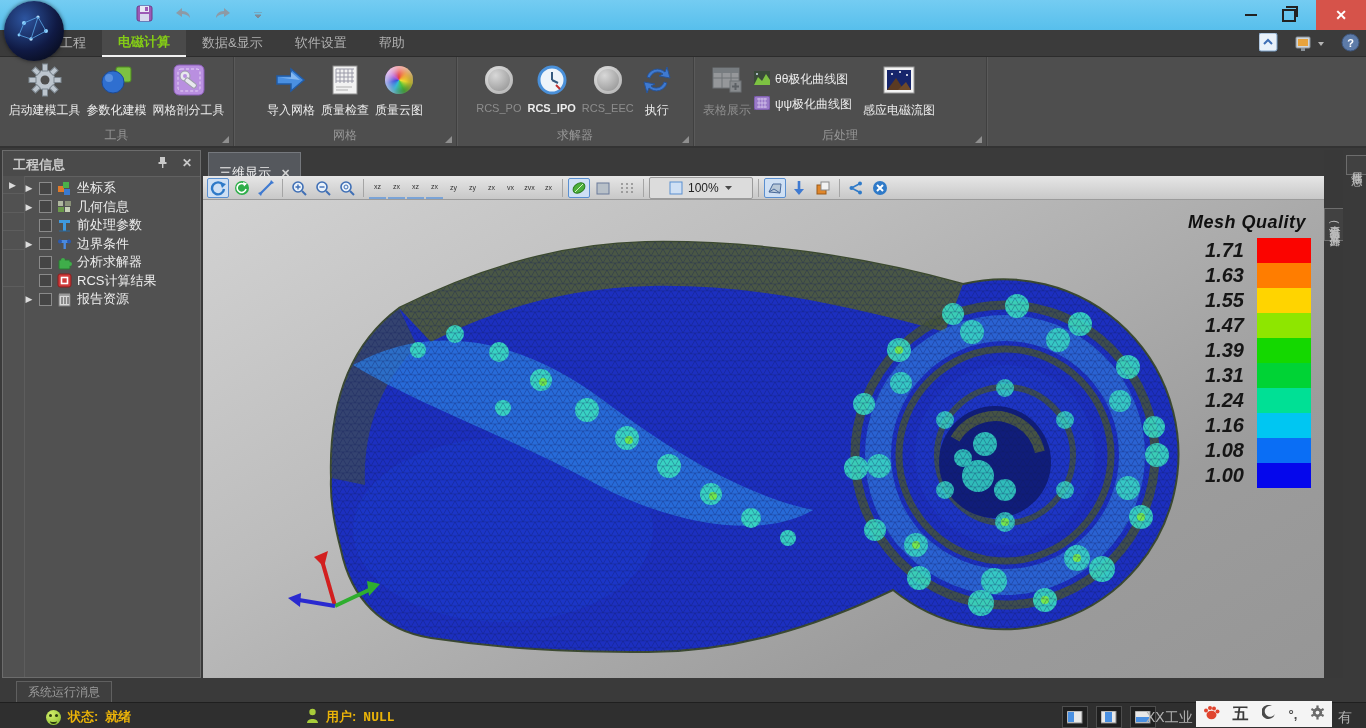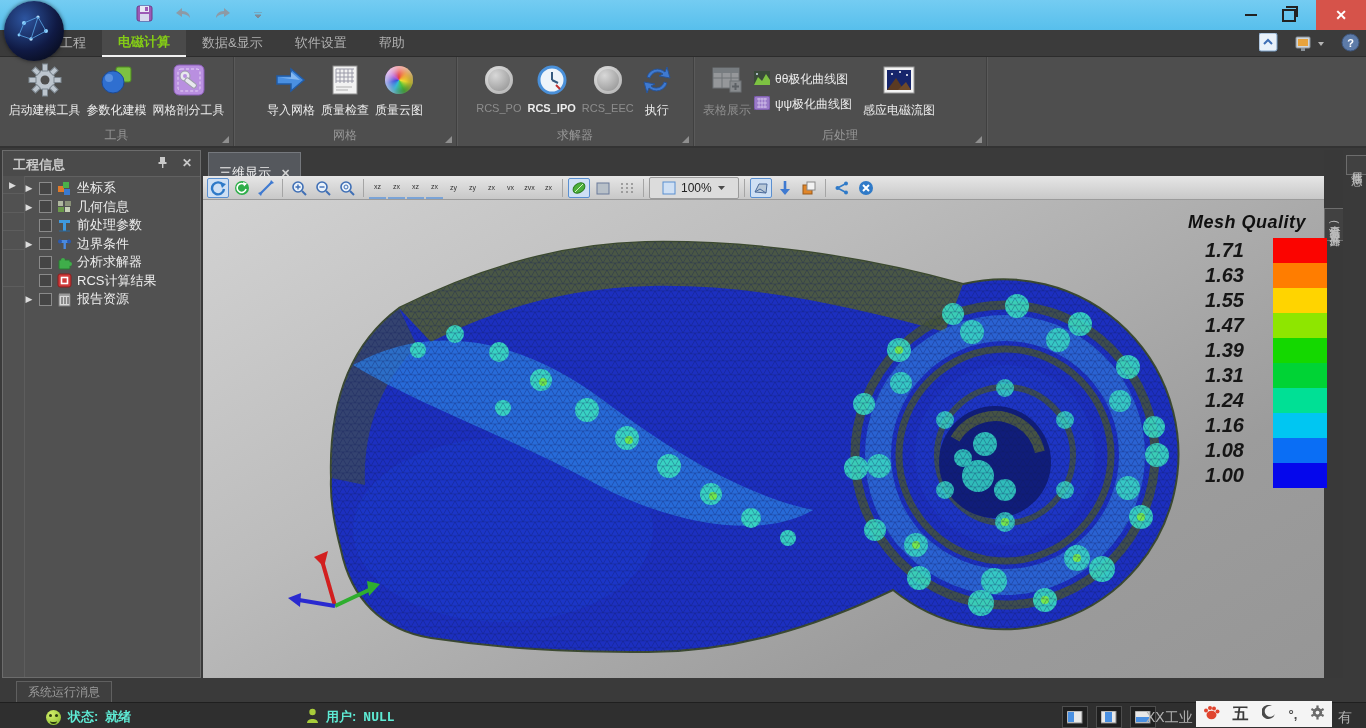--- a/index.html
+++ b/index.html
@@ -68,46 +68,46 @@
   .doctab-caret{position:absolute;right:8px;top:8px;color:#b5b5b5;font-size:10px;}
 
   .viewtoolbar{left:203px;top:176px;width:1140px;height:24px;
                background:linear-gradient(#e6e6e6,#c8c8c8);border-bottom:1px solid #9b9b9b;box-sizing:border-box;
                display:flex;align-items:center;gap:2px;padding-left:4px;}
   .tbtn{width:22px;height:20px;display:flex;align-items:center;justify-content:center;border-radius:2px;}
   .tbtn.sel{background:#cfe0f4;border:1px solid #5a8fd0;box-sizing:border-box;}
   .tsep{width:1px;height:18px;background:#a5a5a5;margin:0 3px;}
   .vbtn{width:17px;height:20px;font-size:7px;color:#333;display:flex;align-items:center;justify-content:center;
         border-bottom:2px solid #7aa3d6;}
-  .zoombox{display:flex;align-items:center;gap:5px;height:20px;padding:0 12px;border:1px solid #9b9b9b;background:#dcdcdc;border-radius:2px;}
+  .zoombox{display:flex;align-items:center;gap:5px;height:20px;padding:0 19px;border:1px solid #9b9b9b;background:#dcdcdc;border-radius:2px;}
   .zoomtext{font-size:12px;color:#222;}
 
   .viewport{left:203px;top:200px;width:1121px;height:478px;
             background:linear-gradient(150deg,#d2d2d2 0%,#bcbcbc 35%,#9c9c9c 75%,#969696 100%);overflow:hidden;}
 
   
   .legend{left:1188px;top:212px;z-index:5;}
   .legend-title{font-size:18px;font-style:italic;font-weight:bold;color:#101010;margin-bottom:5px;letter-spacing:.5px;}
   .lrow{display:flex;align-items:center;height:25px;}
-  .lval{width:56px;text-align:right;padding-right:29px;font-size:20px;font-style:italic;font-weight:bold;color:#161616;}
+  .lval{width:56px;text-align:right;padding-right:13px;font-size:20px;font-style:italic;font-weight:bold;color:#161616;}
   .lsw{width:54px;height:25px;}
 
   
   .results-strip{left:1324px;top:150px;width:19px;height:528px;background:#393939;}
   .vtab{border:1px solid #6d6d6d;background:#414141;color:#bdbdbd;font-size:11px;
         writing-mode:vertical-rl;text-orientation:mixed;padding:7px 2px;letter-spacing:1px;}
   .results-tab{position:absolute;left:1px;top:208px;}
   .right-col{left:1343px;top:148px;width:23px;height:530px;background:#3a3a3a;}
   .props-tab{position:absolute;left:1346px;top:155px;}
 
   
   .msgtab{left:16px;top:681px;width:94px;height:20px;border:1px solid #606060;background:#3f3f3f;
           color:#9c9c9c;font-size:12px;display:flex;align-items:center;justify-content:center;}
   .statusbar{left:0;top:702px;width:1366px;height:26px;background:#2f2f2f;border-top:1px solid #1f1f1f;box-sizing:border-box;}
-  .statusitem{display:flex;align-items:center;gap:7px;color:#5eead4;font-size:13px;font-weight:bold;}
+  .statusitem{display:flex;align-items:center;gap:7px;color:#eab308;font-size:13px;font-weight:bold;}
   .smiley{width:15px;height:15px;border-radius:50%;background:radial-gradient(circle at 35% 30%,#d3ef6a,#86b92c);position:relative;}
   .smiley:before{content:"";position:absolute;left:3px;top:4px;width:3px;height:3px;border-radius:50%;background:#2c3b10;box-shadow:6px 0 0 #2c3b10;}
   .smiley:after{content:"";position:absolute;left:4px;top:8px;width:7px;height:4px;border-bottom:2px solid #2c3b10;border-radius:50%;}
   .laybtn{width:24px;height:20px;background:#1f1f1f;border:1px solid #4d4d4d;display:flex;align-items:center;justify-content:center;}
   .ime{left:1196px;top:701px;width:136px;height:26px;background:#f4f4f4;display:flex;align-items:center;
        justify-content:space-around;z-index:6;}
   .dimtext{color:#b2b2b2;font-size:14px;}
   .mono{font-family:"Liberation Mono",monospace;font-weight:bold;}
 </style>
 </head>

